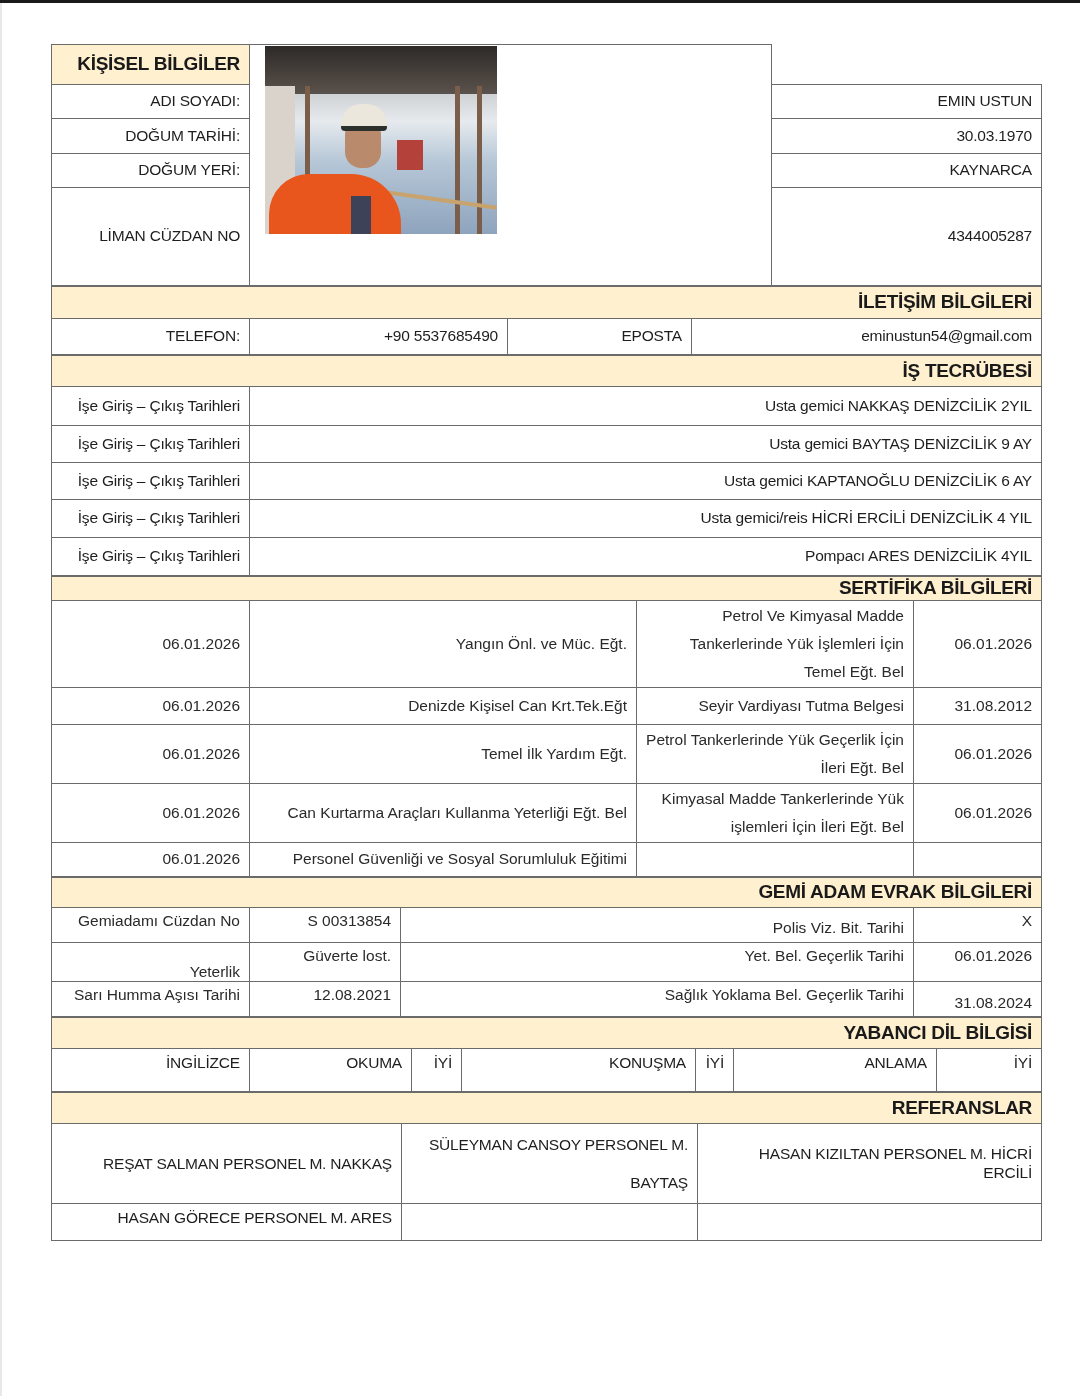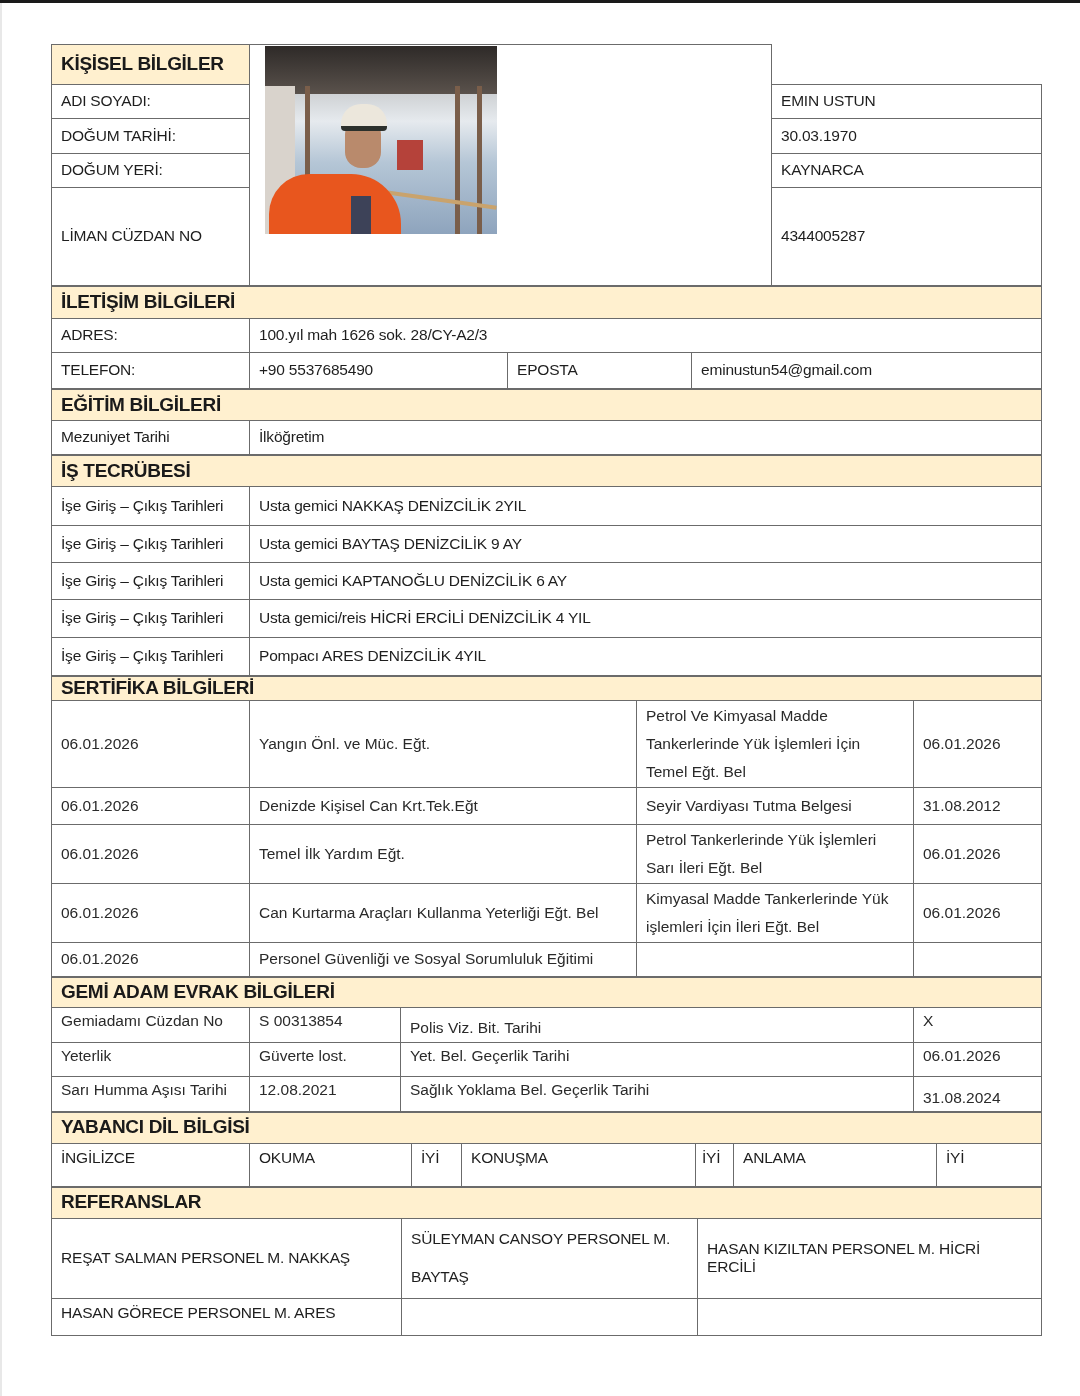--- a/index.html
+++ b/index.html
@@ -3,21 +3,21 @@
 <meta charset="utf-8">
 <style>
   html, body { margin: 0; padding: 0; }
   body {
     width: 1080px; height: 1396px; background: #ffffff; position: relative; overflow: hidden;
     font-family: "Liberation Sans", sans-serif; color: #1e1e1e;
   }
   .topbar { position: absolute; left: 0; top: 0; width: 1080px; height: 3px; background: #1a1a1a; }
   .leftedge { position: absolute; left: 0; top: 3px; width: 2px; height: 1393px; background: #e8e8e8; }
   .doc { position: absolute; left: 51px; top: 44px; width: 990px; }
-  table { border-collapse: collapse; width: 990px; table-layout: fixed; }
+  table { border-collapse: collapse; width: 990px; table-layout: fixed; text-align: right; }
   td { border: 1.5px solid #6b6b6b; padding: 0 9px; font-size: 15.5px; vertical-align: middle; line-height: 1.2; }
   .sec td { background: #fff0cf; font-weight: bold; font-size: 19px; letter-spacing: -0.3px; color: #1a1a1a; }
   .cal { font-family: "Liberation Sans", sans-serif; letter-spacing: -0.2px; }
   .ar { font-family: "Liberation Sans", sans-serif; font-size: 15.5px; color: #2a2a2a; }
   .lh2 { line-height: 28px; margin-left: 41px; }
   .photo-cell { padding: 0; vertical-align: top; position: relative; }
   .photo {
     position: absolute; left: 15px; top: 1px; width: 232px; height: 188px; overflow: hidden;
     background: linear-gradient(180deg, #3a3432 0%, #4d4540 14%, #c9ccce 22%, #e6eaee 40%, #b5c6d6 62%, #8ea4bd 100%);
   }
@@ -87,48 +87,29 @@
     <colgroup>
         <col style="width:198px">
         <col style="width:258px">
         <col style="width:184px">
         <col style="width:350px">
       </colgroup>
     <tbody>
         <tr class="sec" style="height:32px">
           <td colspan="4">İLETİŞİM BİLGİLERİ</td>
         </tr>
-    <tr style="height:34px">
-      <td class="cal">ADRES:</td>
-      <td class="cal" colspan="3">100.yıl mah 1626 sok. 28/CY-A2/3</td>
-    </tr>
     <tr style="height:36px">
       <td class="cal">TELEFON:</td>
       <td class="cal">+90 5537685490</td>
       <td class="cal">EPOSTA</td>
       <td class="cal">eminustun54@gmail.com</td>
     </tr>
   </tbody>
     </table>
 
-  <table>
-    <colgroup>
-        <col style="width:198px">
-        <col style="width:792px">
-      </colgroup>
-    <tbody>
-        <tr class="sec" style="height:31px">
-          <td colspan="2">EĞİTİM BİLGİLERİ</td>
-        </tr>
-    <tr style="height:34px">
-      <td class="cal">Mezuniyet Tarihi</td>
-      <td class="cal">İlköğretim</td>
-    </tr>
-  </tbody>
-    </table>
 
   <table>
     <colgroup>
         <col style="width:198px">
         <col style="width:792px">
       </colgroup>
     <tbody>
         <tr class="sec" style="height:31px">
           <td colspan="2">İŞ TECRÜBESİ</td>
         </tr>
@@ -174,21 +155,21 @@
     </tr>
     <tr style="height:37px">
       <td class="ar">06.01.2026</td>
       <td class="ar">Denizde Kişisel Can Krt.Tek.Eğt</td>
       <td class="ar">Seyir Vardiyası Tutma Belgesi</td>
       <td class="ar">31.08.2012</td>
     </tr>
     <tr style="height:59px">
       <td class="ar">06.01.2026</td>
       <td class="ar">Temel İlk Yardım Eğt.</td>
-      <td class="ar lh2">Petrol Tankerlerinde Yük İşlemleri Sarı İleri Eğt. Bel</td>
+      <td class="ar lh2">Petrol Tankerlerinde Yük Geçerlik İçin İleri Eğt. Bel</td>
       <td class="ar">06.01.2026</td>
     </tr>
     <tr style="height:59px">
       <td class="ar">06.01.2026</td>
       <td class="ar">Can Kurtarma Araçları Kullanma Yeterliği Eğt. Bel</td>
       <td class="ar lh2">Kimyasal Madde Tankerlerinde Yük işlemleri İçin İleri Eğt. Bel</td>
       <td class="ar">06.01.2026</td>
     </tr>
     <tr style="height:34px">
       <td class="ar">06.01.2026</td>
@@ -210,21 +191,21 @@
         <tr class="sec" style="height:30px">
           <td colspan="4">GEMİ ADAM EVRAK BİLGİLERİ</td>
         </tr>
     <tr style="height:35px">
       <td class="ar" style="vertical-align:top;padding-top:4px">Gemiadamı Cüzdan No</td>
       <td class="ar" style="vertical-align:top;padding-top:4px">S 00313854</td>
       <td class="ar" style="vertical-align:bottom;padding-bottom:4px">Polis Viz. Bit. Tarihi</td>
       <td class="ar" style="vertical-align:top;padding-top:4px">X</td>
     </tr>
     <tr style="height:34px">
-      <td class="ar" style="vertical-align:top;padding-top:4px">Yeterlik</td>
+      <td class="ar" style="vertical-align:top;padding-top:20px">Yeterlik</td>
       <td class="ar" style="vertical-align:top;padding-top:4px">Güverte lost.</td>
       <td class="ar" style="vertical-align:top;padding-top:4px">Yet. Bel. Geçerlik Tarihi</td>
       <td class="ar" style="vertical-align:top;padding-top:4px">06.01.2026</td>
     </tr>
     <tr style="height:35px">
       <td class="ar" style="vertical-align:top;padding-top:4px">Sarı Humma Aşısı Tarihi</td>
       <td class="ar" style="vertical-align:top;padding-top:4px">12.08.2021</td>
       <td class="ar" style="vertical-align:top;padding-top:4px">Sağlık Yoklama Bel. Geçerlik Tarihi</td>
       <td class="ar" style="vertical-align:top;padding-top:12px">31.08.2024</td>
     </tr>

